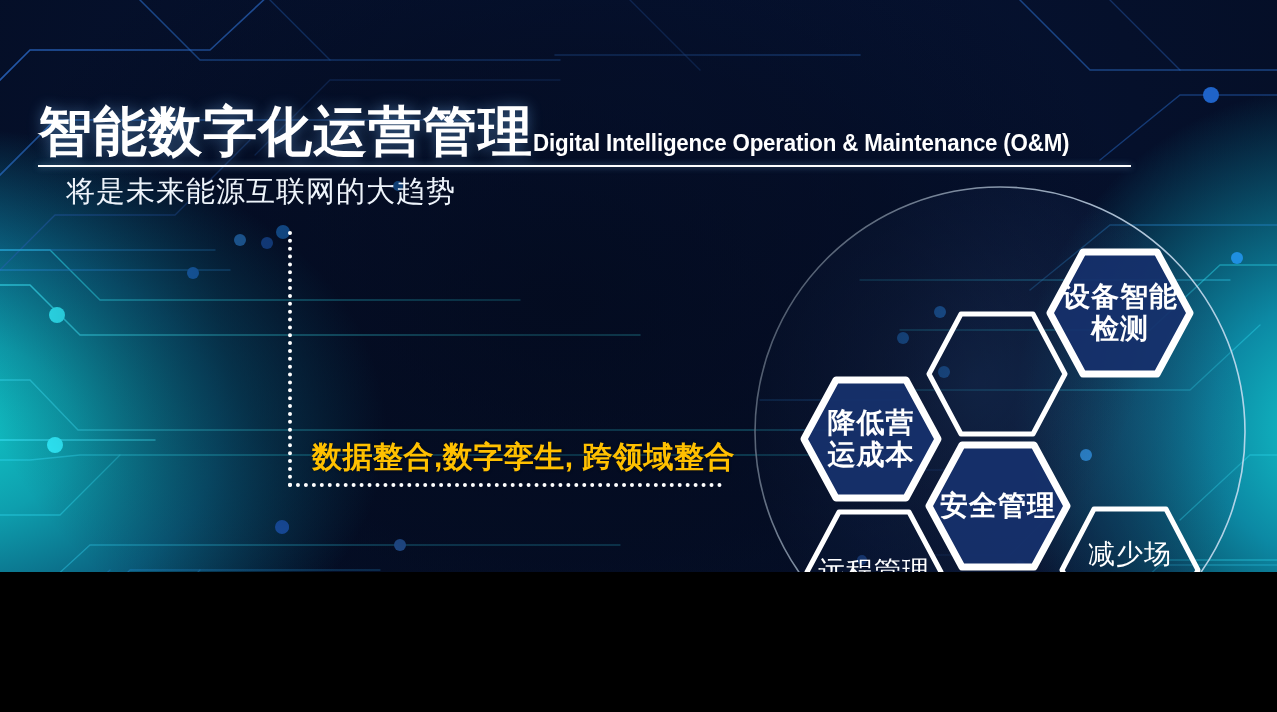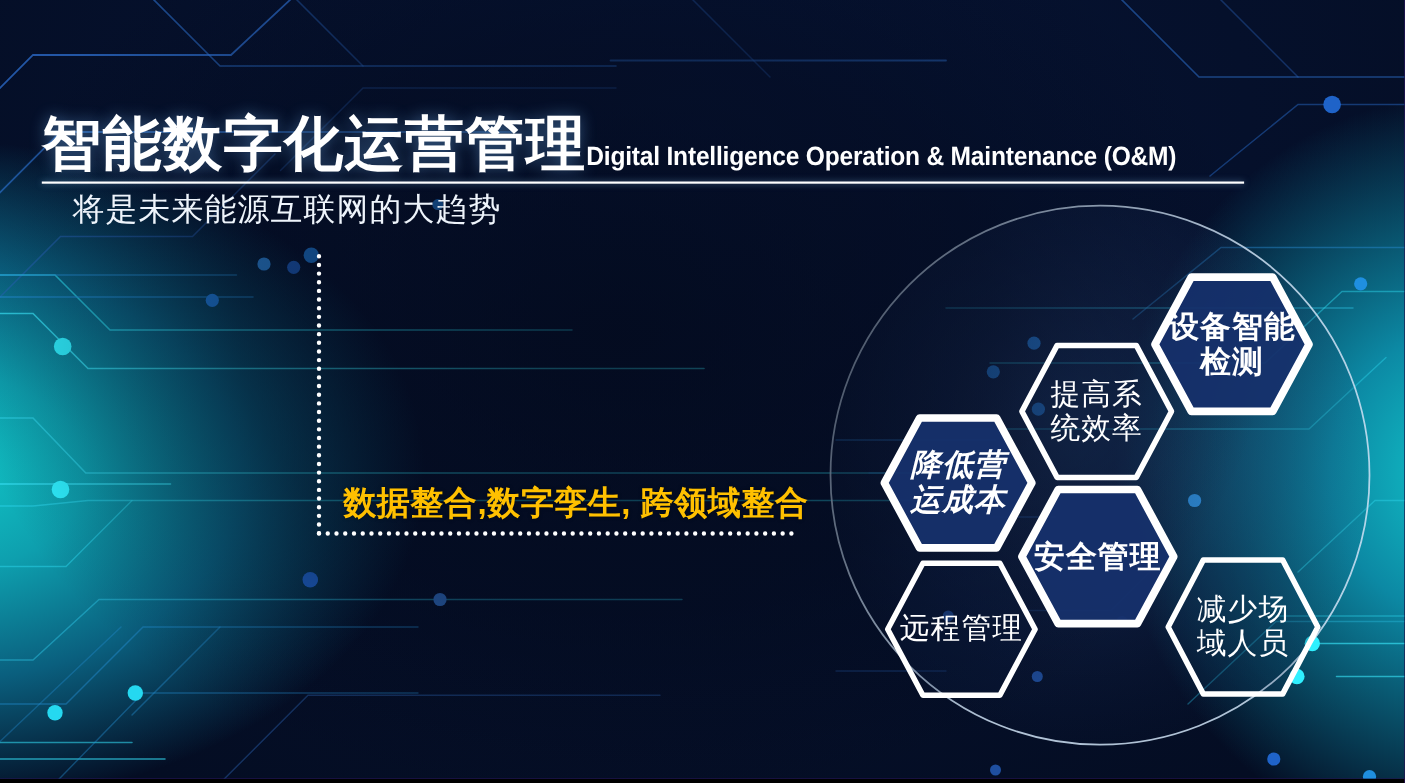--- a/index.html
+++ b/index.html
@@ -3,21 +3,21 @@
 <meta charset="utf-8">
 <style>
   html, body {
     margin: 0;
     padding: 0;
     background: #000;
   }
   #slide {
     position: relative;
     width: 1277px;
-    height: 708px;
+    height: 572px;
     overflow: hidden;
     font-family: "Liberation Sans", "DejaVu Sans", sans-serif;
     background: #6d28d9;
   }
 
   
   .bg-base {
     position: absolute;
     inset: 0;
     background:
@@ -284,25 +284,23 @@
         <polygon points="37,5 111,5 144,66 111,127 37,127 4,66" fill="#16306b" fill-opacity="0.92" stroke="#ffffff" stroke-width="7" stroke-linejoin="round"></polygon>
       </svg>
       <span class="hex-label">设备智能
 检测</span>
     </div>
 
     <div class="hex hex-light" style="left:925px; top:310px; width:144px; height:128px;">
       <svg class="hex-svg" viewBox="0 0 144 128">
         <polygon points="36,4 108,4 140,64 108,124 36,124 4,64" fill="#0c1f44" fill-opacity="0.18" stroke="#ffffff" stroke-width="5" stroke-linejoin="round"></polygon>
       </svg>
-      <span class="hex-label">提高系
-统效率</span>
-    </div>
-
-    <div class="hex hex-solid" style="left:800px; top:375px; width:142px; height:128px;font-style:italic;">
+    </div>
+
+    <div class="hex hex-solid" style="left:800px; top:375px; width:142px; height:128px;">
       <svg class="hex-svg" viewBox="0 0 142 128">
         <polygon points="36,5 106,5 138,64 106,123 36,123 4,64" fill="#16306b" fill-opacity="0.95" stroke="#ffffff" stroke-width="7" stroke-linejoin="round"></polygon>
       </svg>
       <span class="hex-label">降低营
 运成本</span>
     </div>
 
     <div class="hex hex-light" style="left:803px; top:508px; width:142px; height:128px;">
       <svg class="hex-svg" viewBox="0 0 142 128">
         <polygon points="36,4 106,4 138,64 106,124 36,124 4,64" fill="#0c1f44" fill-opacity="0.16" stroke="#ffffff" stroke-width="5" stroke-linejoin="round"></polygon>

